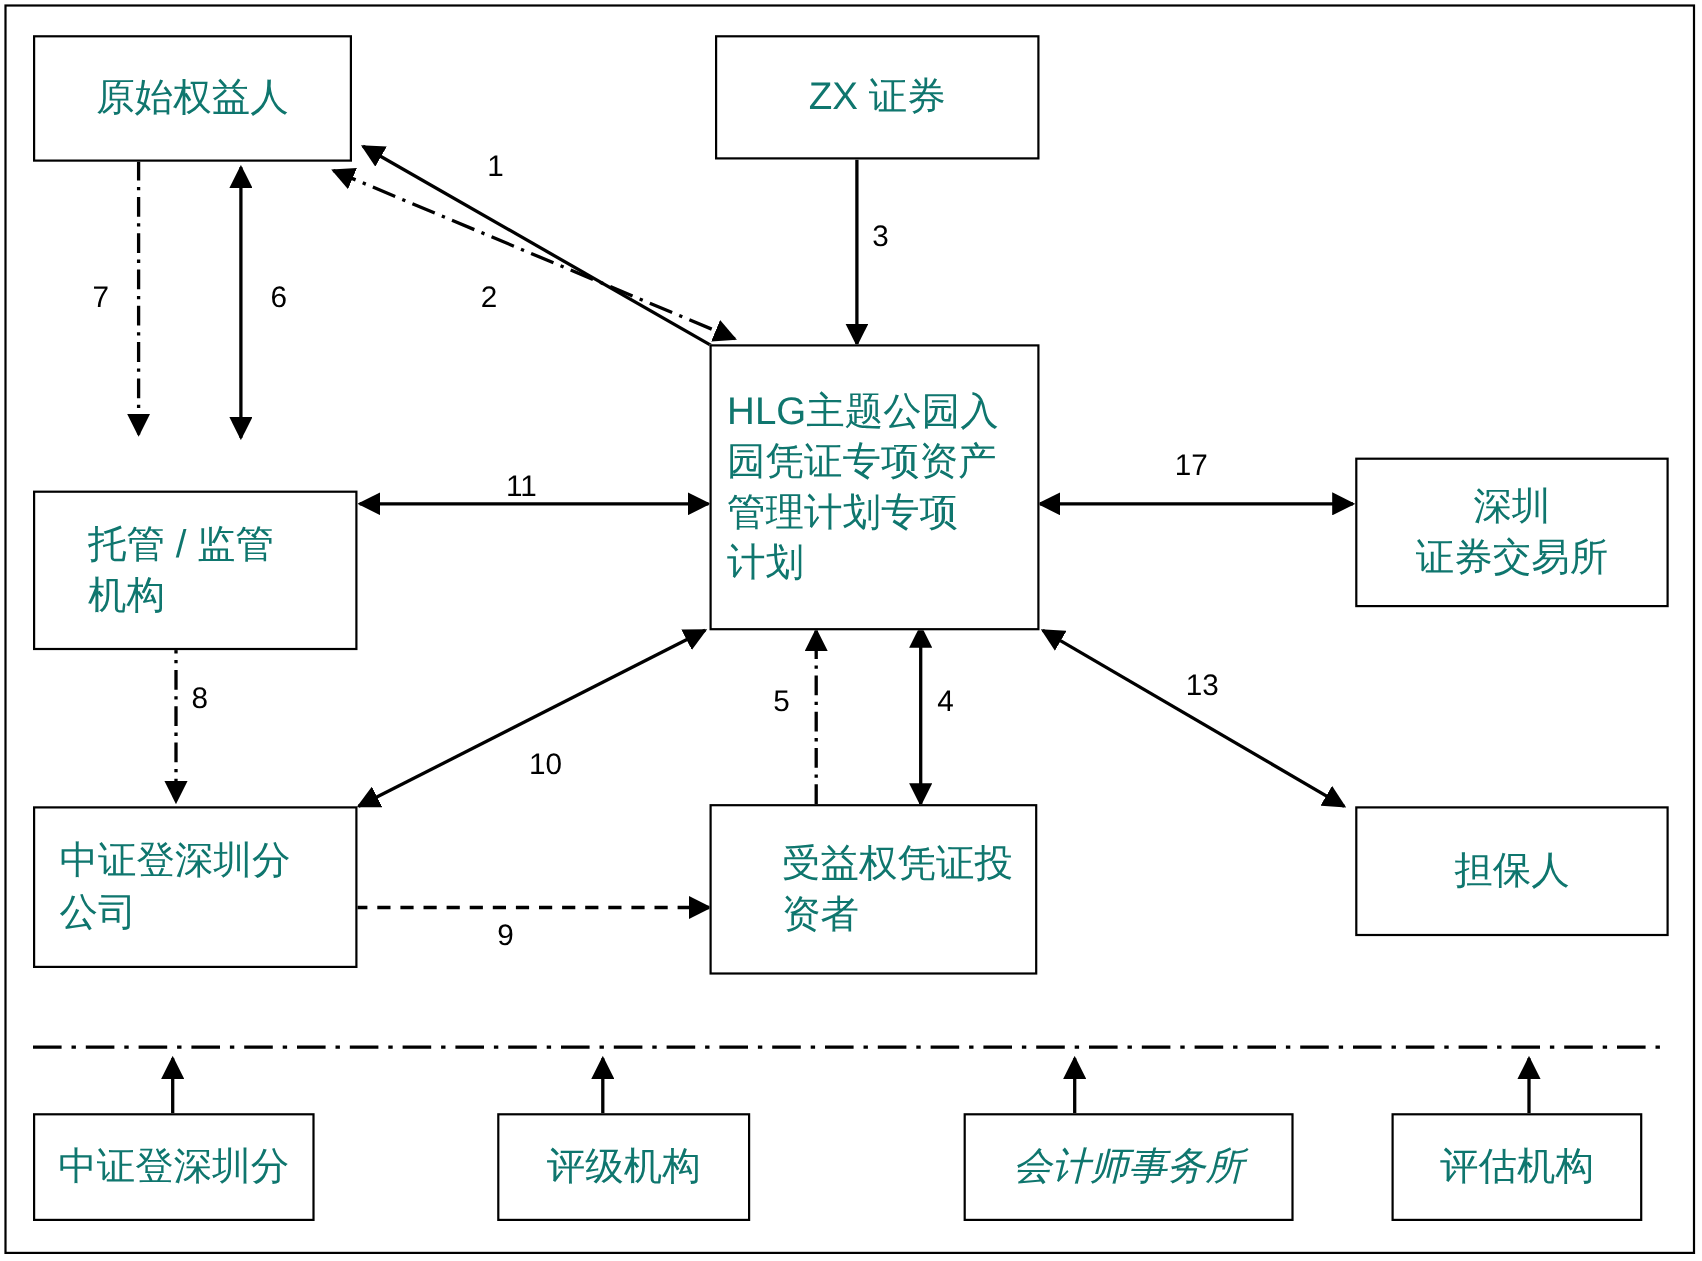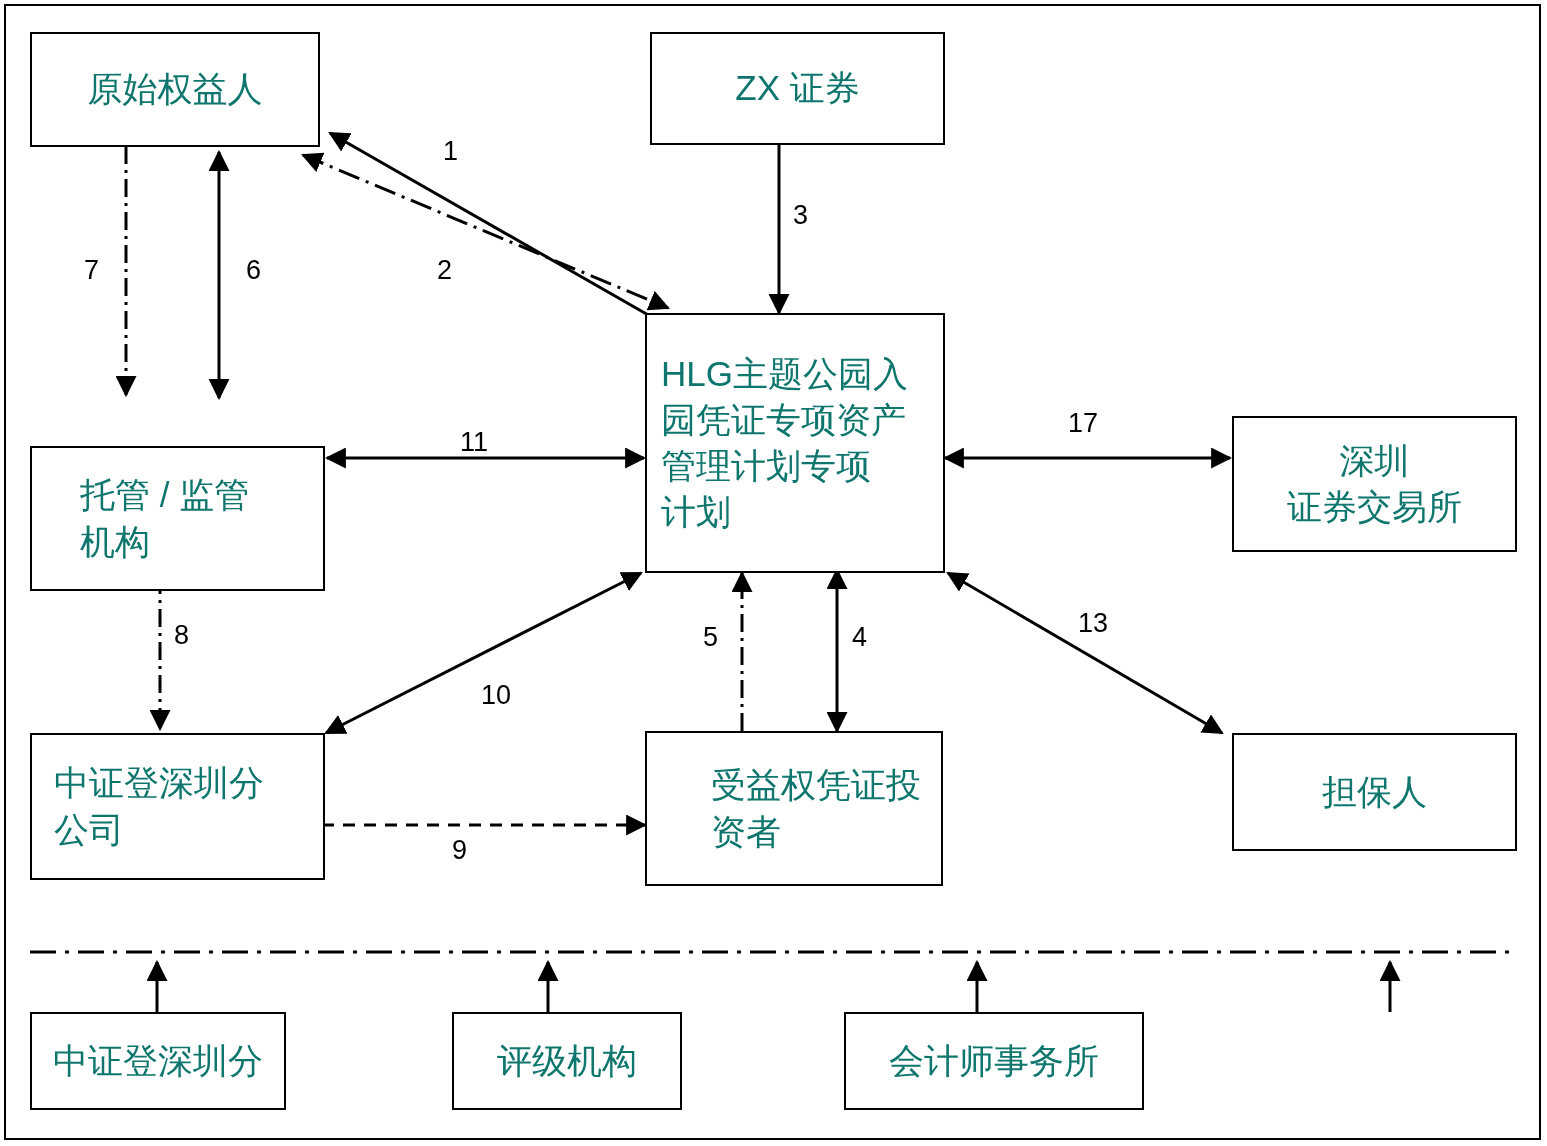--- a/index.html
+++ b/index.html
@@ -183,24 +183,27 @@
   </div>
 
   <div class="node" style="left:30px; top:1012px; width:256px; height:98px;">
     <span>中证登深圳分</span>
   </div>
 
   <div class="node" style="left:452px; top:1012px; width:230px; height:98px;">
     <span>评级机构</span>
   </div>
 
-  <div class="node" style="left:844px; top:1012px; width:300px; height:98px;">
+  <div class="node" style="left:876px; top:1012px; width:300px; height:98px;font-style:italic;">
     <span>会计师事务所</span>
   </div>
 
+  <div class="node" style="left:1265px; top:1012px; width:228px; height:98px;">
+    <span>评估机构</span>
+  </div>
 
   <div class="label" style="left:443px; top:136px;">1</div>
   <div class="label" style="left:437px; top:255px;">2</div>
   <div class="label" style="left:793px; top:200px;">3</div>
   <div class="label" style="left:852px; top:622px;">4</div>
   <div class="label" style="left:703px; top:622px;">5</div>
   <div class="label" style="left:246px; top:255px;">6</div>
   <div class="label" style="left:84px; top:255px;">7</div>
   <div class="label" style="left:174px; top:620px;">8</div>
   <div class="label" style="left:452px; top:835px;">9</div>

